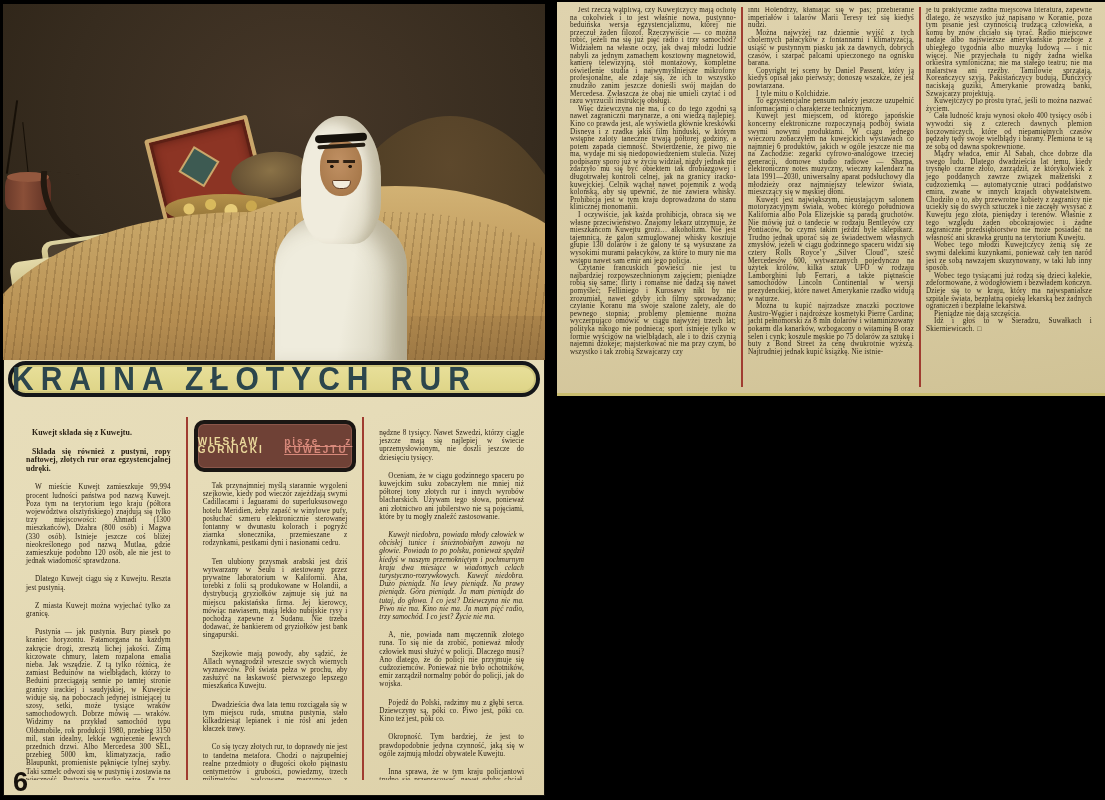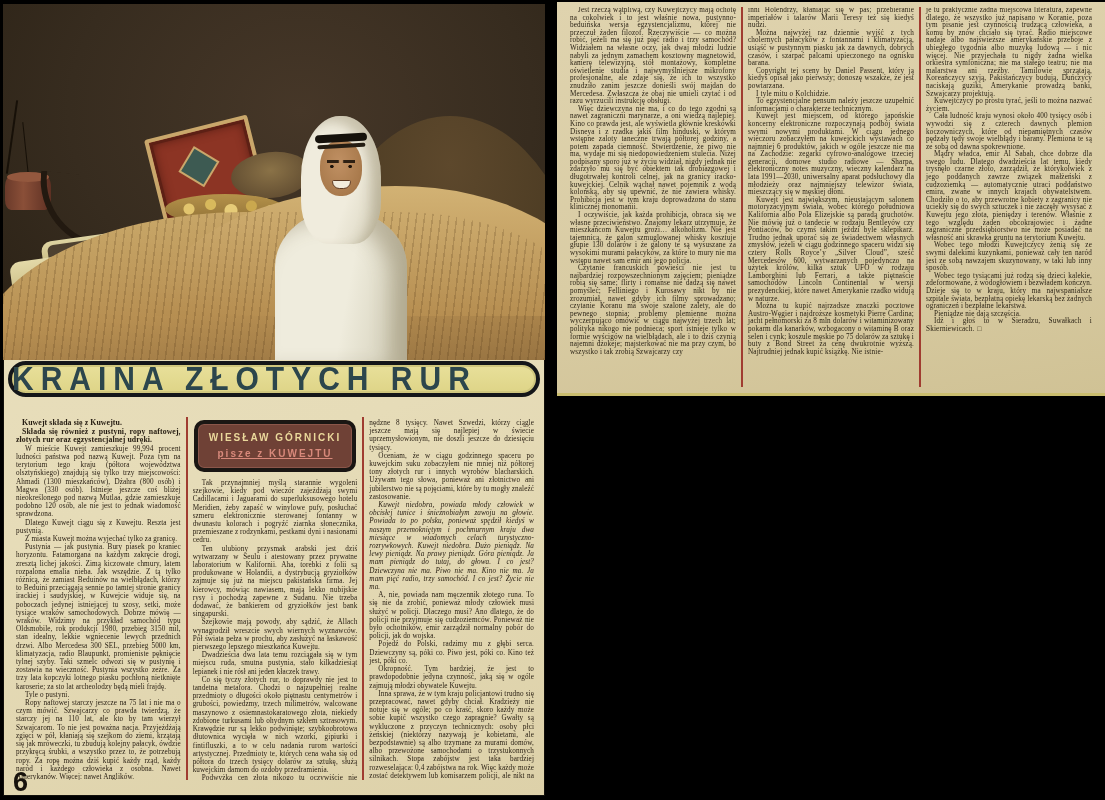--- a/index.html
+++ b/index.html
@@ -88,26 +88,26 @@
     background:linear-gradient(#e8e09a,#ded487);border:4px solid #141619;border-radius:25px;
     display:flex;align-items:center;
     box-shadow:inset 0 0 0 2px #cfc67d;}
   .banner-text{font-family:"Liberation Sans", sans-serif;font-weight:700;font-size:30px;
     letter-spacing:7px;color:#2c464c;transform:scaleY(1.12);white-space:nowrap;}
   
   .cols-left{position:absolute;left:8px;right:6px;top:413px;bottom:16px;display:flex;}
   .colL{flex:1;padding:2px 5px 0 5px;overflow:hidden;font-size:7.2px;line-height:8.2px;
     letter-spacing:.1px;color:#2a2014;text-align:justify;}
   .colL + .colL{border-left:2px solid #a03c30;}
-  .colL p{margin:0;text-indent:9px;}
+  .colL p{margin:10px;text-indent:9px;}
   .colL p.lead{font-weight:bold;font-size:7.8px;line-height:8.6px;text-indent:6px;color:#241b10;}
   .colL p.cont{text-indent:0;}
   .colL p.i{font-style:italic;}
   .authbox{height:44px;border:4px solid #1a1613;border-radius:10px;background:#6f4136;
-    margin:1px 1px 7px 1px;display:flex;flex-direction:column;align-items:center;
+    margin:1px 1px 7px 1px;display:flex;flex-direction:row;align-items:center;
     justify-content:center;gap:8px;box-shadow:inset 0 0 0 1px #8a564a;}
   .authname{font-family:"Liberation Sans",sans-serif;font-weight:700;font-size:10px;
     letter-spacing:2px;color:#ead89b;}
   .authsub{font-family:"Liberation Sans",sans-serif;font-weight:700;font-size:10px;
     letter-spacing:2px;color:#d8897b;text-decoration:underline;}
   .pageno{position:absolute;left:10px;bottom:-2px;font-family:"Liberation Sans",sans-serif;
     font-weight:700;font-size:27px;color:#17120c;}
   
   .page-right{position:absolute;left:557px;top:2px;width:548px;height:394px;
     background:linear-gradient(170deg,#dfd3ae 0%,#d9cca4 60%,#d0c295 100%);

